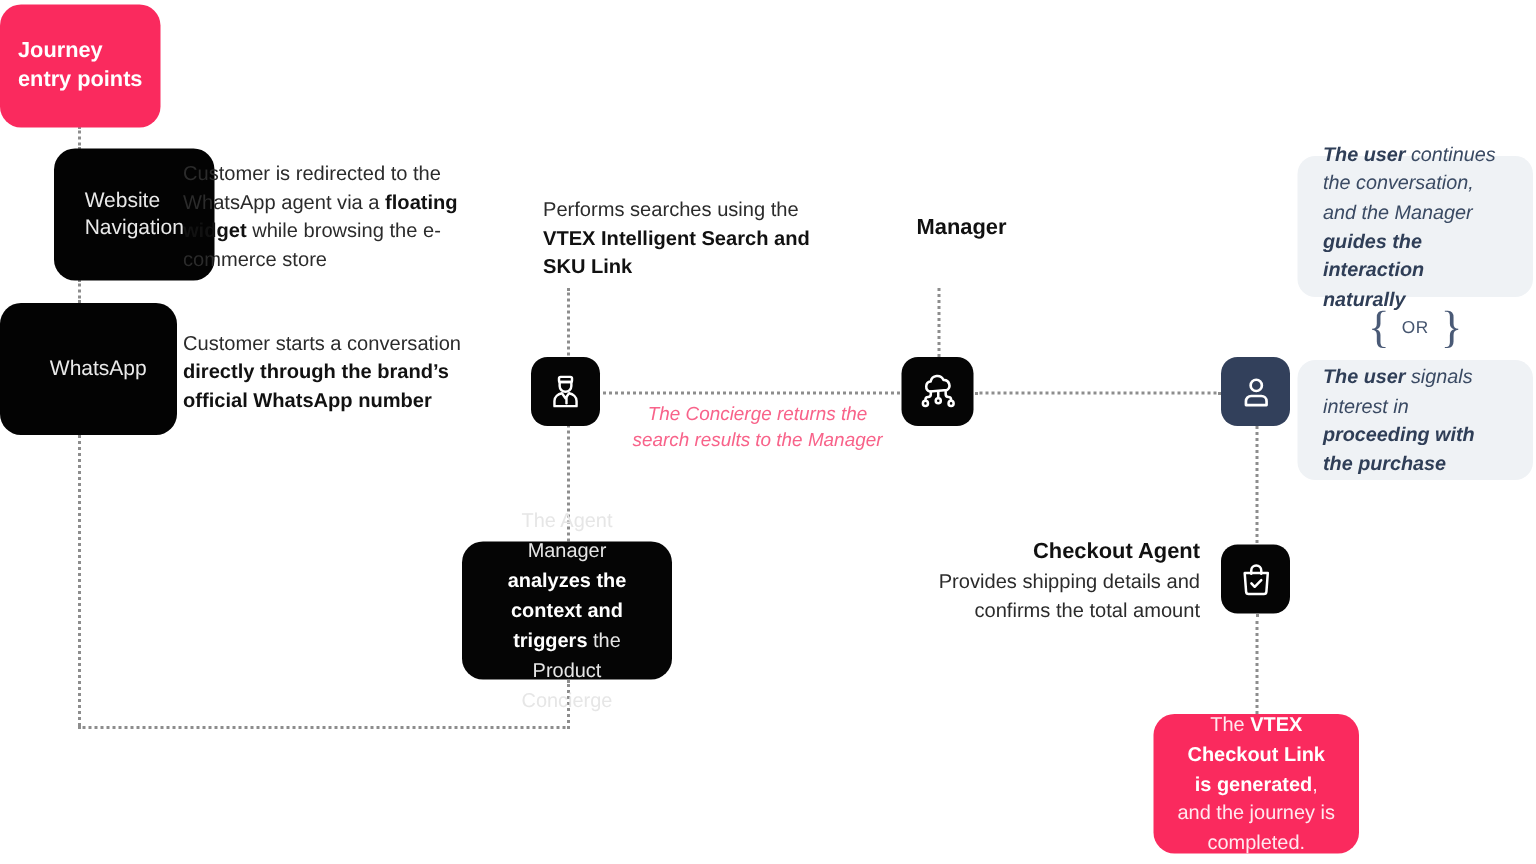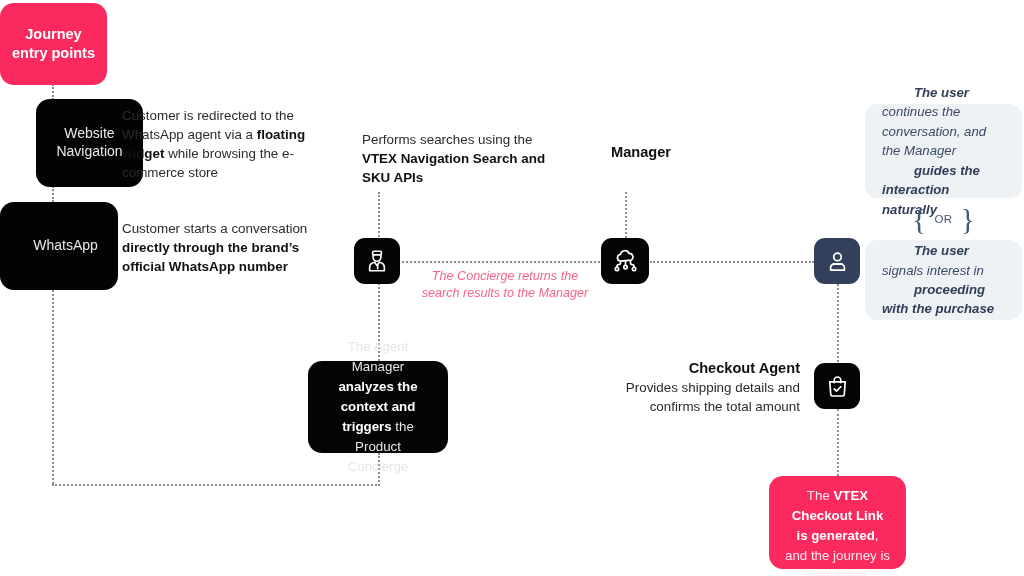--- a/index.html
+++ b/index.html
@@ -20,21 +20,21 @@
   }
 
   
   .node { position: absolute; box-sizing: border-box; }
 
   
   .entry-box {
     display: flex;
     align-items: center;
     justify-content: center;
-    text-align: center;
+    text-align: left;
     border-radius: 14px;
     line-height: 1.28;
   }
   .entry-pink {
     background: #FA2A5E;
     color: #ffffff;
     font-weight: bold;
     font-size: 14.5px;
   }
   .entry-dark {
@@ -100,37 +100,38 @@
   .bubble-dark b { color: #ffffff; font-weight: bold; }
 
   .bubble-pink {
     background: #FA2A5E;
     color: #ffe9ef;
     border-radius: 14px;
     font-size: 13.3px;
     line-height: 1.5;
     text-align: center;
     display: flex;
+    align-items: center;
     justify-content: center;
     padding: 10px 16px;
   }
   .bubble-pink b { color: #ffffff; font-weight: bold; }
 
   .bubble-grey {
     background: #EFF2F5;
     color: #3A4A63;
     border-radius: 12px;
     font-size: 13.2px;
     line-height: 1.47;
     font-style: italic;
     display: flex;
     align-items: center;
     padding: 14px 17px;
   }
-  .bubble-grey b { font-weight: bold; color: #2F3E57; margin-left: 32px; }
+  .bubble-grey b { font-weight: bold; color: #2F3E57; }
 
   
   .pink-note {
     color: #F8638A;
     font-style: italic;
     font-size: 12.6px;
     line-height: 1.38;
     text-align: center;
   }
 
@@ -182,21 +183,21 @@
   <div class="node entry-box entry-dark" style="left:0px; top:99px; width:107px; height:88px; white-space:pre-line;margin-left:36px;">Website
 Navigation</div>
 
   <div class="node desc" style="left:122px; top:106px; width:200px;">Customer is redirected to the WhatsApp agent via a <b>floating widget</b> while browsing the e-commerce store</div>
 
   <div class="node entry-box entry-dark" style="left:0px; top:202px; width:118px; height:88px;padding-left:13px;">WhatsApp</div>
 
   <div class="node desc" style="left:122px; top:219px; width:200px;">Customer starts a conversation <b>directly through the brand’s official WhatsApp number</b></div>
 
 
-  <div class="node desc" style="left:362px; top:130px; width:190px;">Performs searches using the <b>VTEX Navigation Search and SKU APIs</b></div>
+  <div class="node desc" style="left:362px; top:130px; width:190px;">Performs searches using the <b>VTEX Intelligent Search and SKU Link</b></div>
 
   <div class="node icon-tile tile-black" style="left:354px; top:238px; width:46px; height:46px;">
     <svg width="26" height="26" viewBox="0 0 24 24" fill="none" stroke="#ffffff" stroke-width="1.5" stroke-linecap="round" stroke-linejoin="round">
       <rect x="8" y="3" width="8" height="3.2" rx="1"></rect>
       <path d="M8.4 6.2h7.2v2.4a3.6 3.6 0 0 1-7.2 0z"></path>
       <path d="M5.2 21v-3.1c0-2.6 2.2-4.3 4.6-4.8l2.2 3 2.2-3c2.4 0.5 4.6 2.2 4.6 4.8V21z"></path>
       <path d="M12.6 15.8v3.4"></path>
     </svg>
   </div>
 

